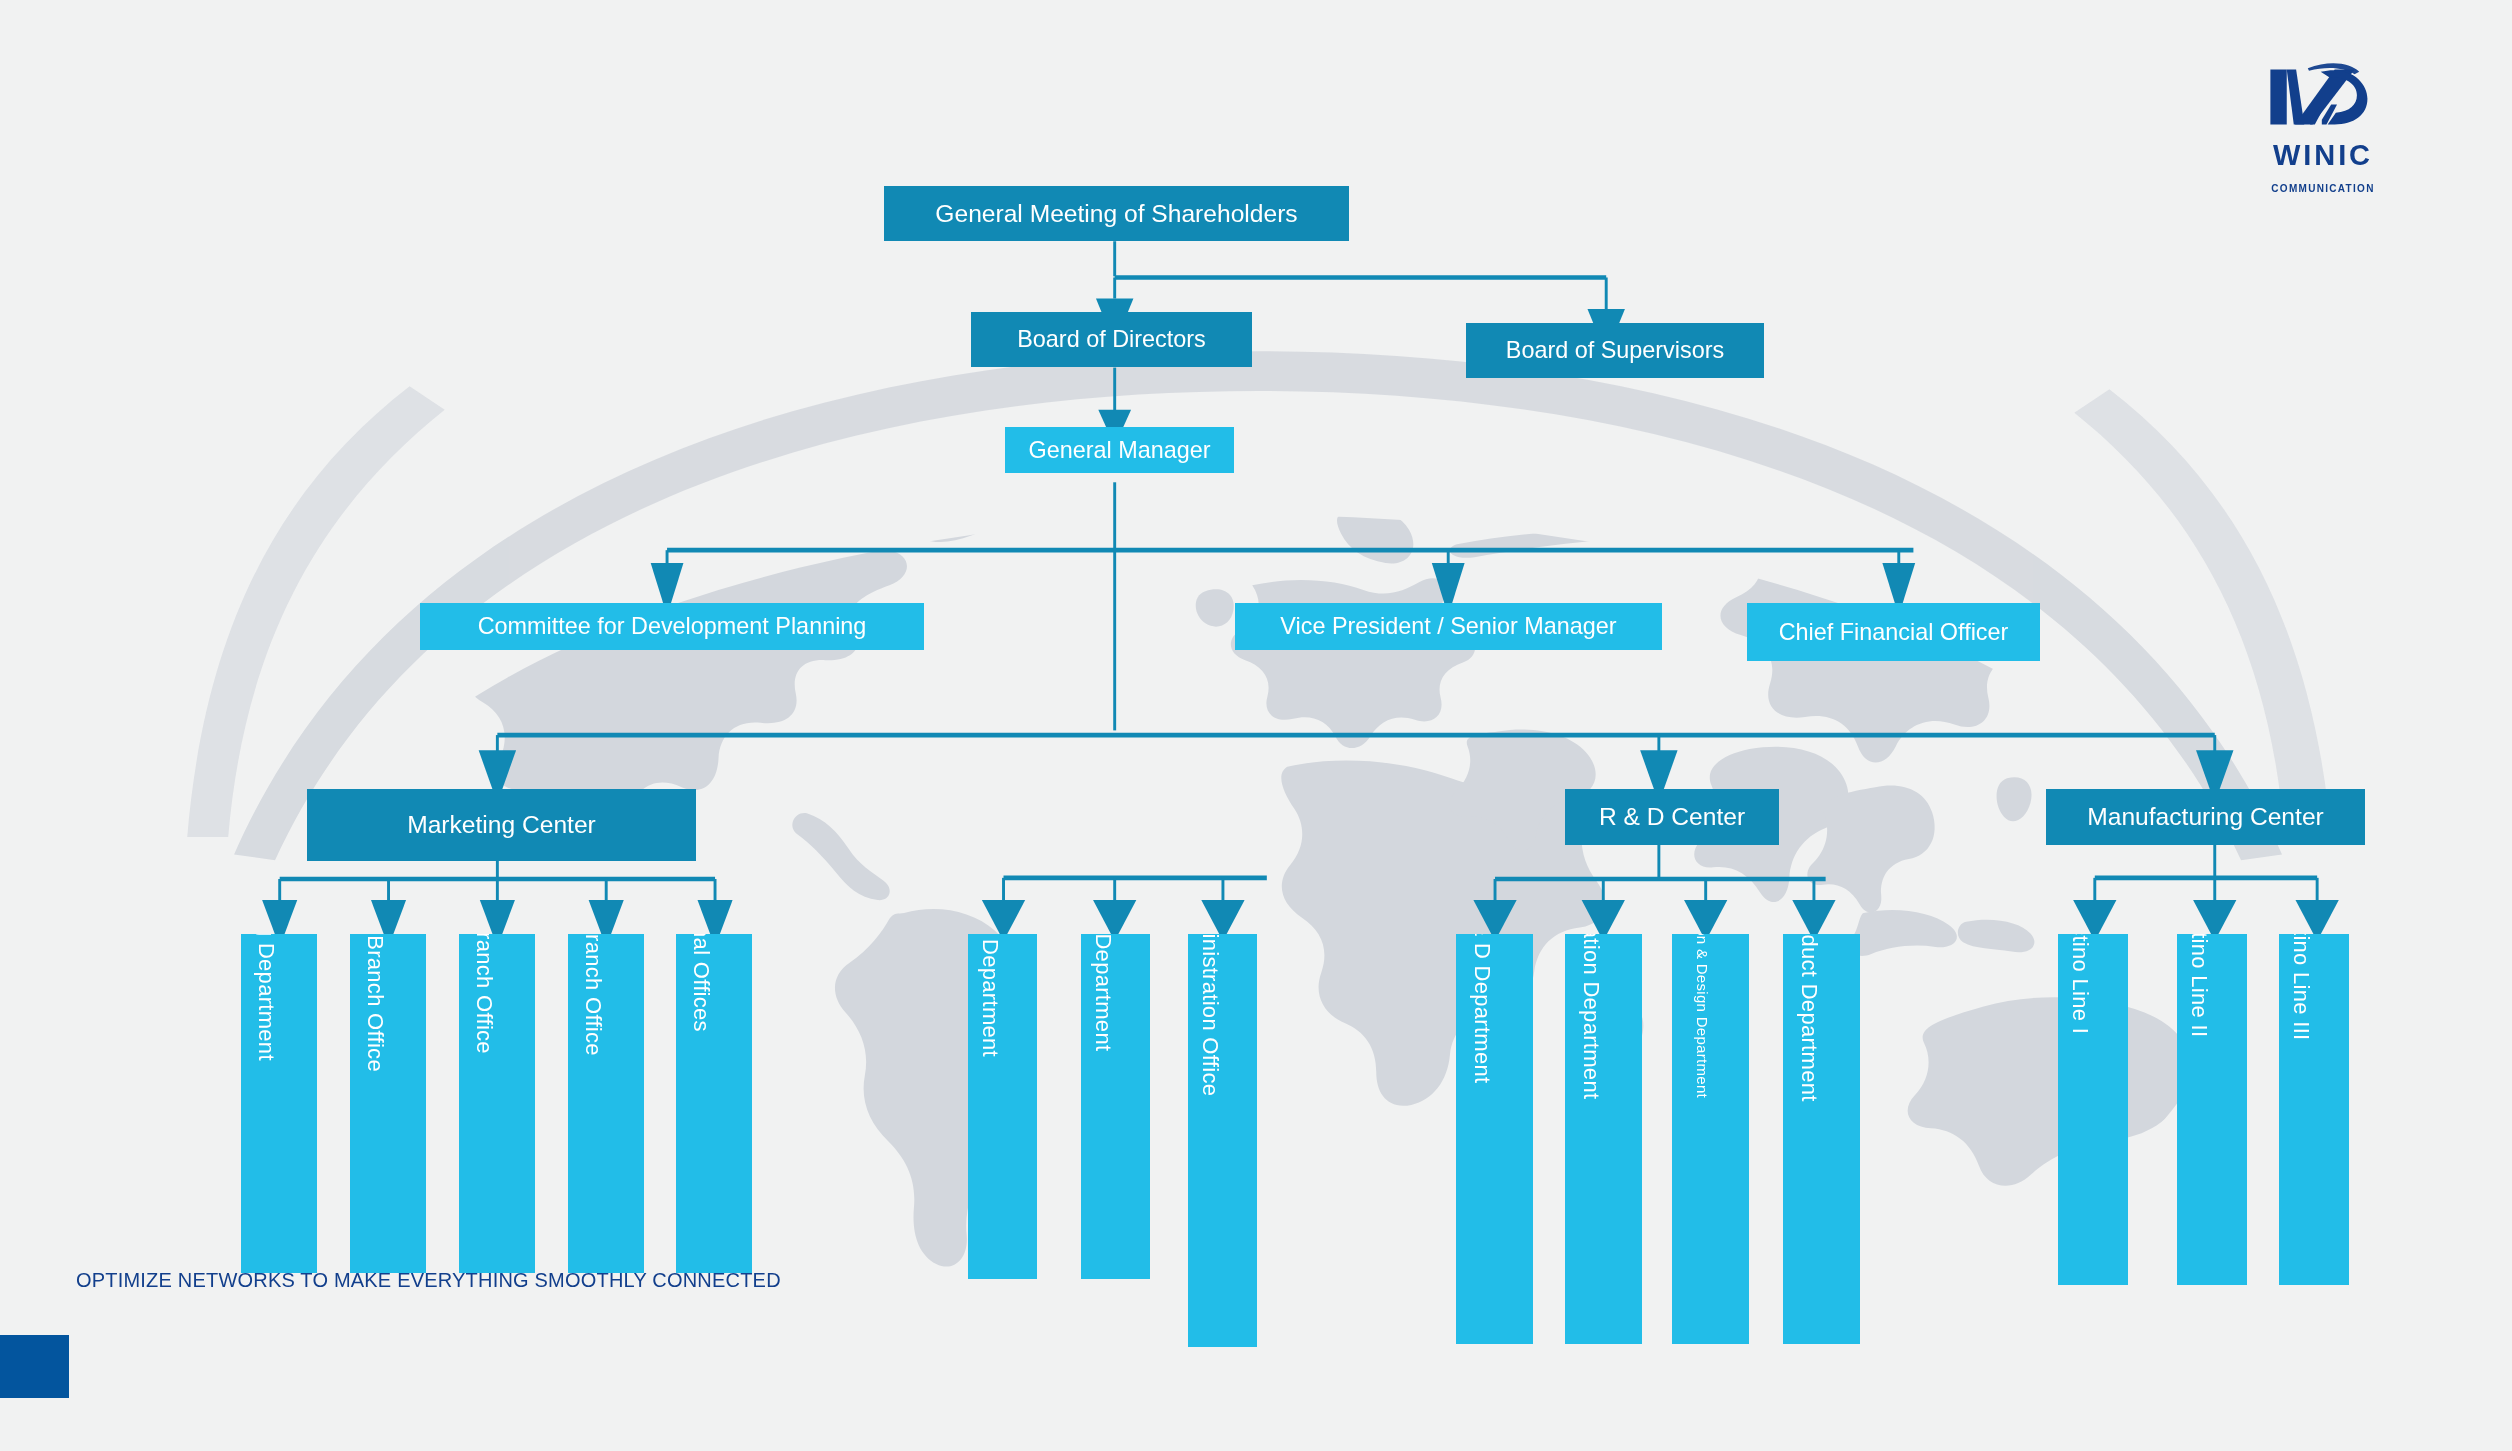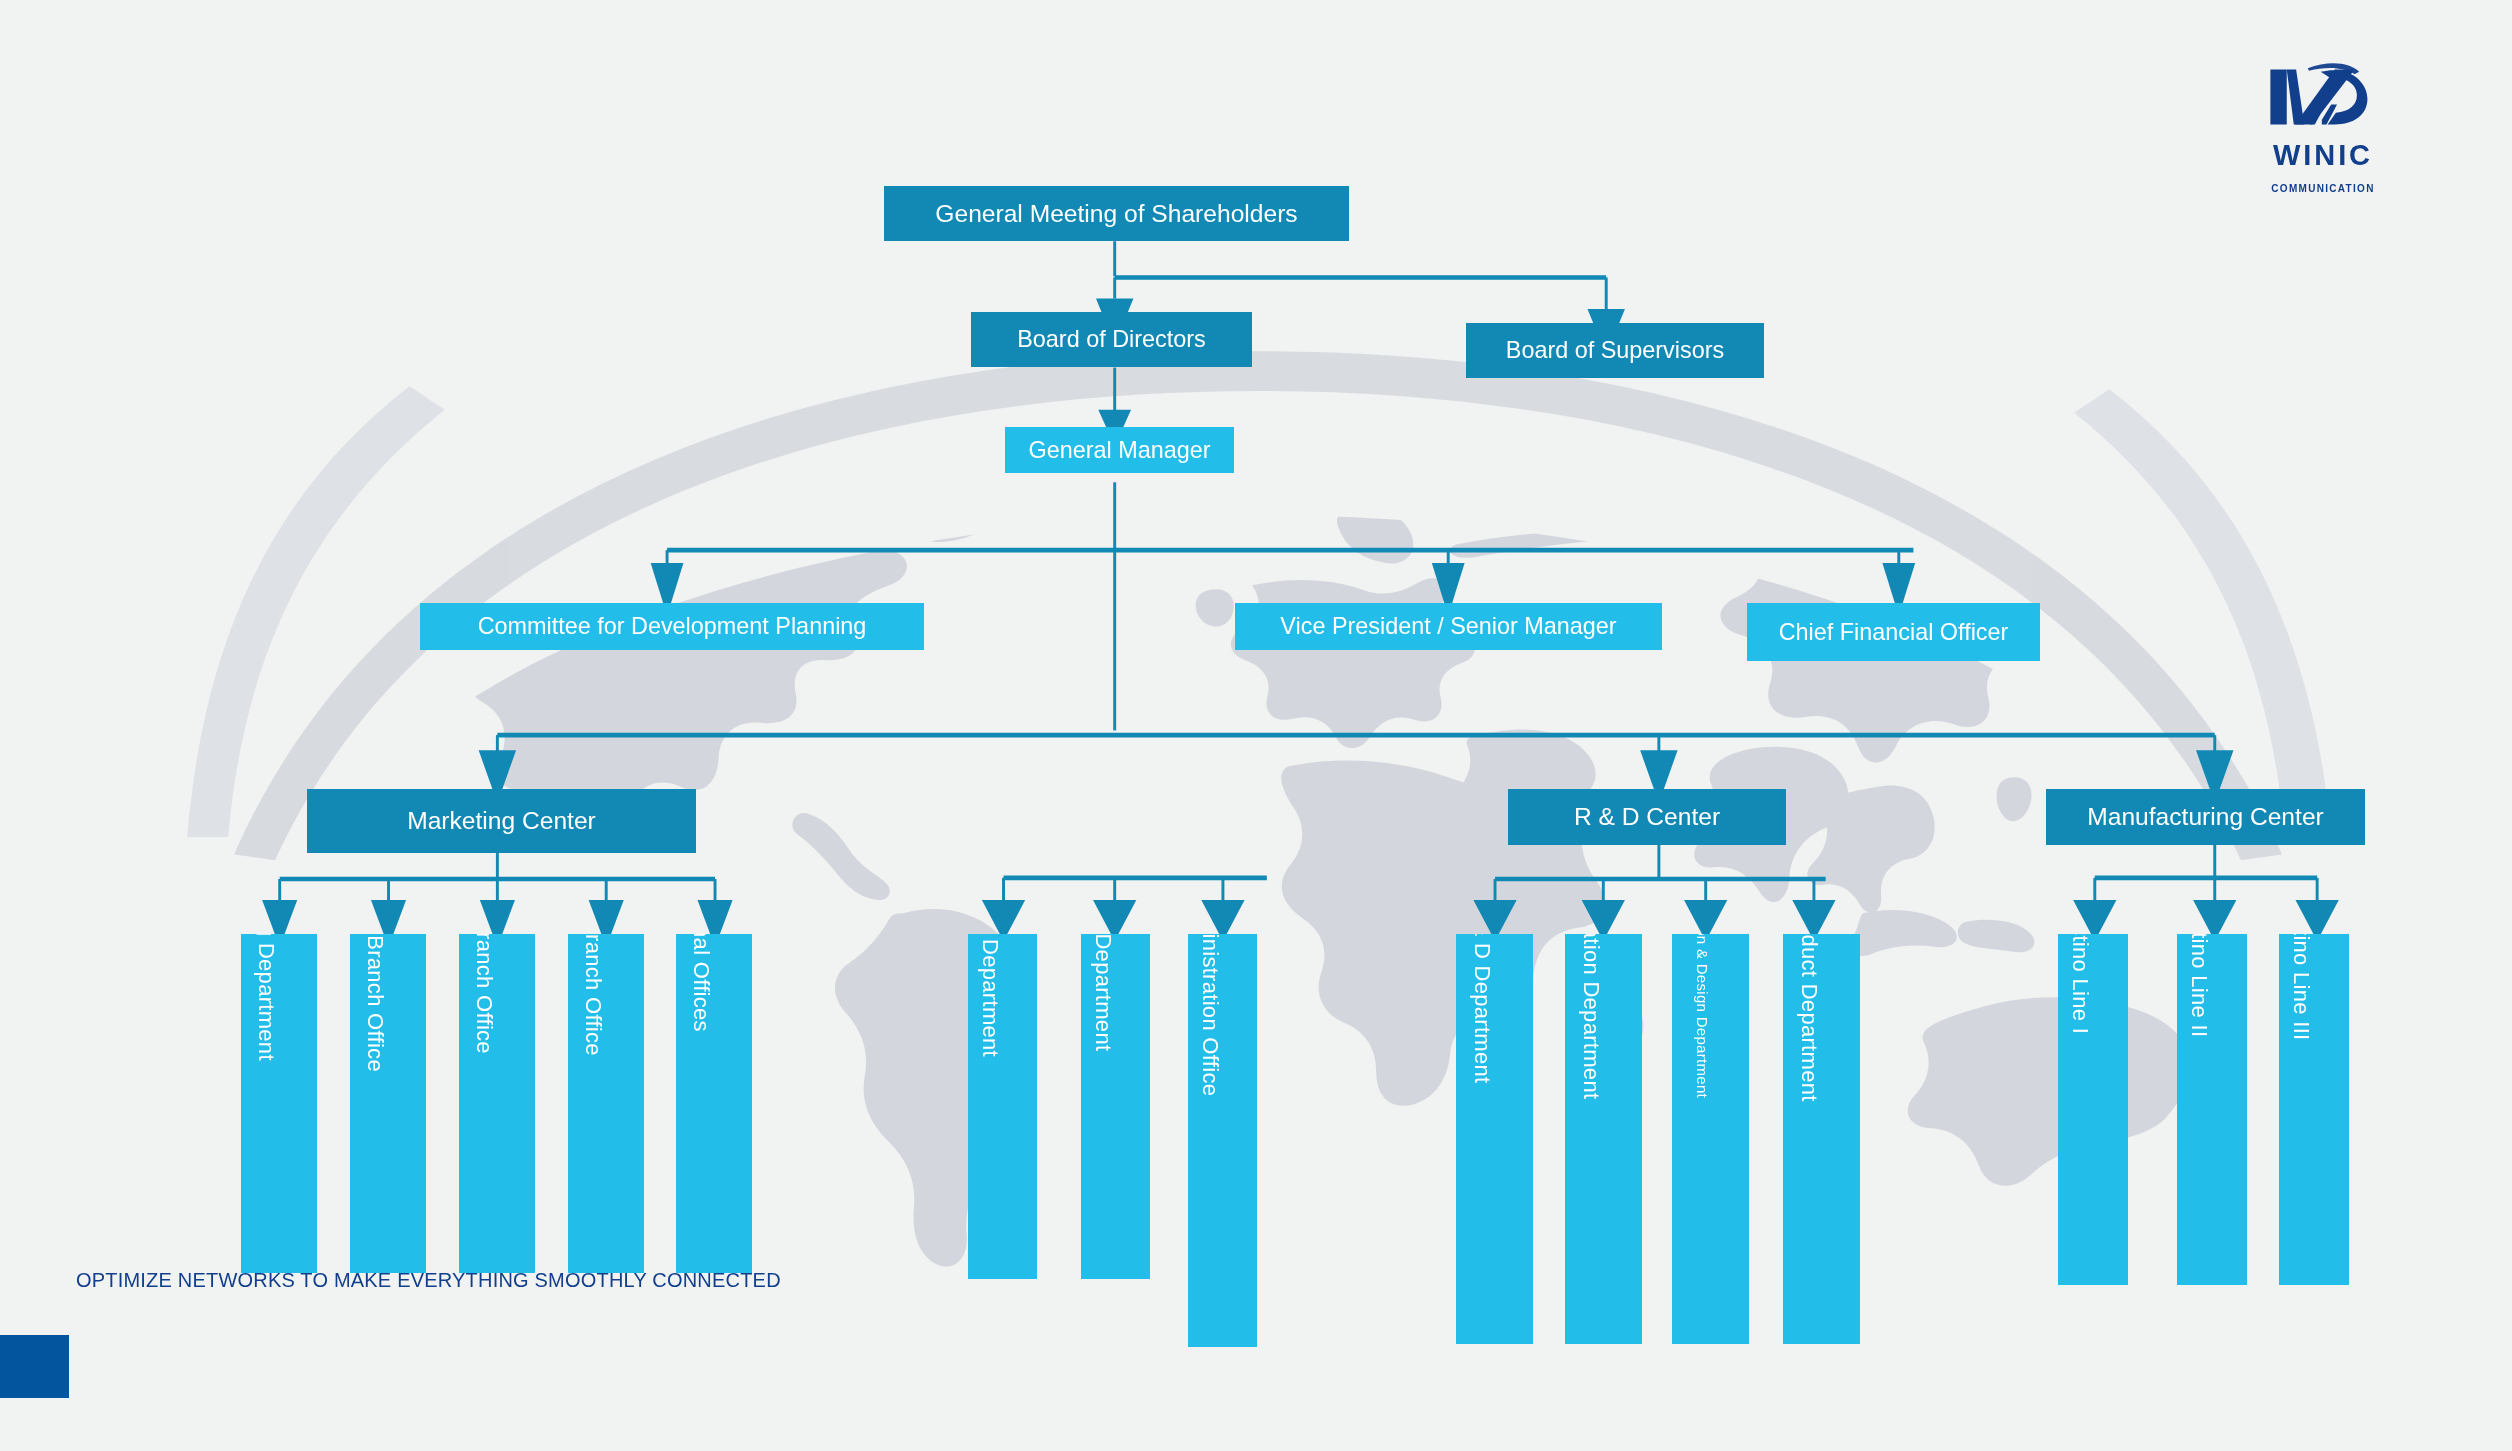--- a/index.html
+++ b/index.html
@@ -355,23 +355,23 @@
   <div class="node dark lv2" style="left:1458px; top:323px; width:298px; height:55px;margin-left:8px;">Board of Supervisors</div>
 
   <div class="node light lv2" style="left:1005px; top:427px; width:229px; height:46px;">General Manager</div>
 
   <div class="node light lv3" style="left:420px; top:603px; width:504px; height:47px;">Committee for Development Planning</div>
 
   <div class="node light lv3" style="left:1235px; top:603px; width:427px; height:47px;">Vice President / Senior Manager</div>
 
   <div class="node light lv3" style="left:1747px; top:603px; width:293px; height:58px;">Chief Financial Officer</div>
 
-  <div class="node dark lv4" style="left:307px; top:789px; width:389px; height:64px;">Marketing Center</div>
-
-  <div class="node dark lv4" style="left:1508px; top:789px; width:278px; height:56px;">R &amp; D Center</div>
+  <div class="node dark lv4" style="left:307px; top:789px; width:389px; height:72px;">Marketing Center</div>
+
+  <div class="node dark lv4" style="left:1565px; top:789px; width:214px; height:56px;">R &amp; D Center</div>
 
   <div class="node dark lv4" style="left:2046px; top:789px; width:319px; height:56px;">Manufacturing Center</div>
 
   <div class="vcol" style="left:241px; top:934px; width:76px; height:339px;">
     <span class="vtxt">Marketing Department</span>
   </div>
   <div class="vcol" style="left:350px; top:934px; width:76px; height:339px;">
     <span class="vtxt">Hangzhou Branch Office</span>
   </div>
   <div class="vcol" style="left:459px; top:934px; width:76px; height:339px;">

